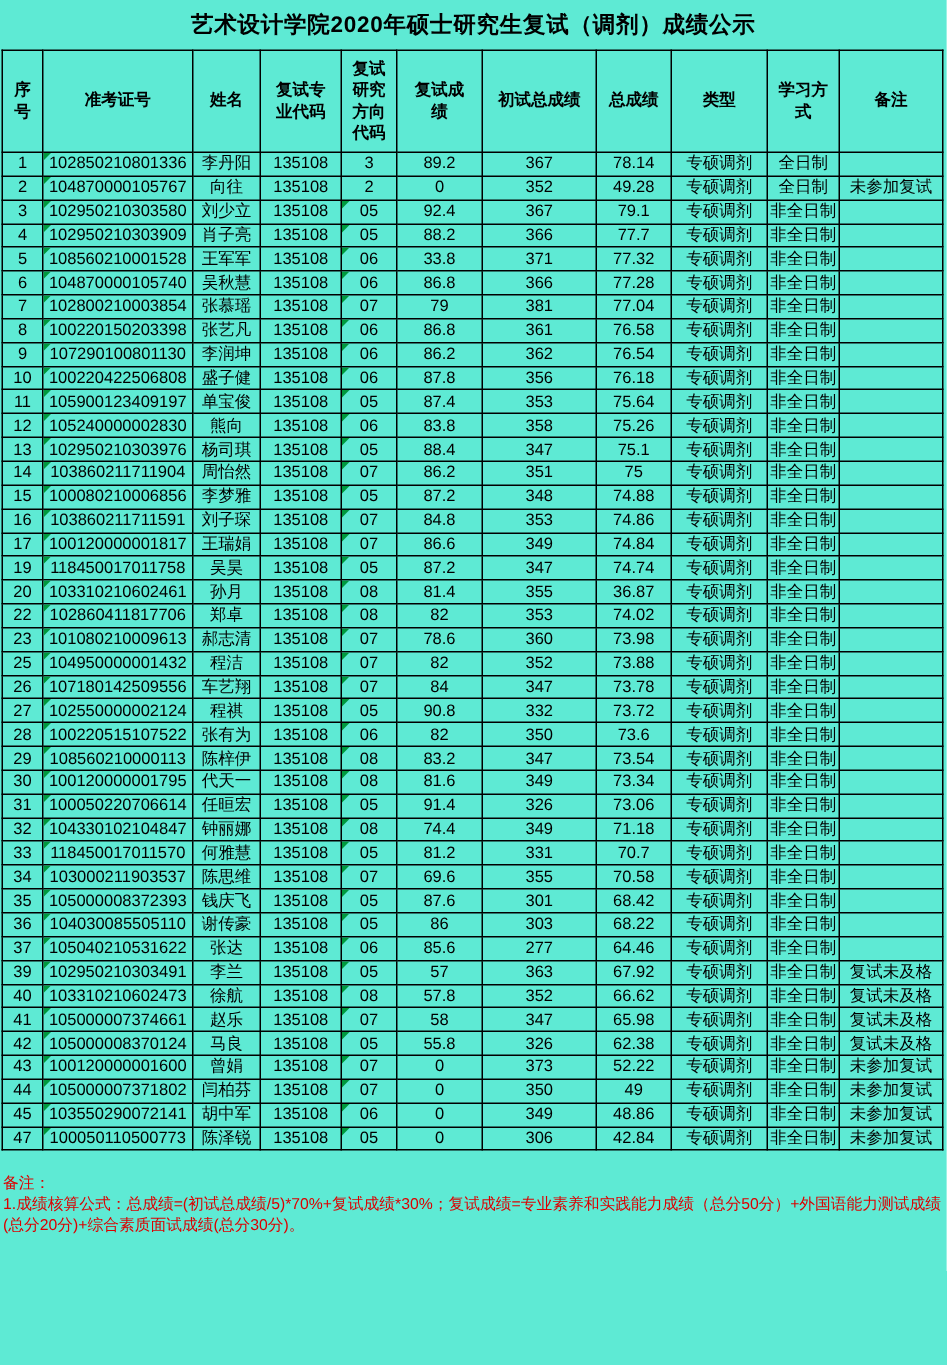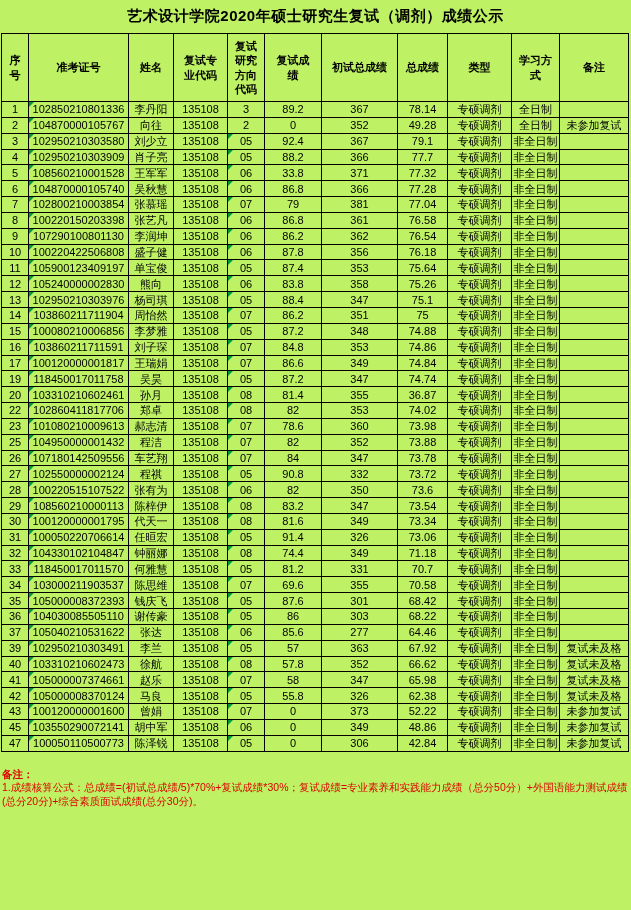--- a/index.html
+++ b/index.html
@@ -8,21 +8,21 @@
     --tri-green:#009a3e;
   }
   *{box-sizing:border-box;margin:0;padding:0;}
   html,body{background:#ffffff;}
   body{
     width:631px;height:910px;
     font-family:"Liberation Sans", sans-serif;
     color:#000;
     overflow:hidden;
   }
-  .page{width:631px;height:910px;background:#bef264;position:relative;}
+  .page{width:631px;height:910px;background:#5eead4;position:relative;}
   .title{
     font-size:15px;font-weight:bold;text-align:center;
     padding:7px 0 7px 0;letter-spacing:0.5px;
   }
   table.score-table{
     border-collapse:collapse;table-layout:fixed;
     width:627px;margin-left:1px;
   }
   table.score-table th, table.score-table td{
     border:1px solid var(--border);
@@ -47,21 +47,21 @@
   }
   .col-xh{width:27px;} .col-zkzh{width:100px;} .col-xm{width:45px;}
   .col-fszydm{width:54px;} .col-fsyjfxdm{width:37px;} .col-fscj{width:57px;}
   .col-cszcj{width:76px;} .col-zcj{width:50px;} .col-lx{width:64px;}
   .col-xxfs{width:48px;} .col-bz{width:69px;}
   .notes{
     margin:16px 0 0 2px;width:626px;
     color:var(--note-red);
     font-size:10.5px;line-height:1.32;
   }
-  .notes .notes-label{font-weight:bold;}
+  .notes .notes-label{font-weight:normal;}
 </style>
 </head>
 <body>
 
 <div class="page">
   <div class="title">艺术设计学院2020年硕士研究生复试（调剂）成绩公示</div>
 
   <table class="score-table">
     <colgroup>
       <col class="col-xh">
@@ -600,20 +600,33 @@
           <td>135108</td>
           <td class="tri">07</td>
           <td>0</td>
           <td>373</td>
           <td>52.22</td>
           <td>专硕调剂</td>
           <td>非全日制</td>
           <td>未参加复试</td>
         </tr>
         <tr>
+          <td>44</td>
+          <td class="tri">105000007371802</td>
+          <td>闫柏芬</td>
+          <td>135108</td>
+          <td class="tri">07</td>
+          <td>0</td>
+          <td>350</td>
+          <td>49</td>
+          <td>专硕调剂</td>
+          <td>非全日制</td>
+          <td>未参加复试</td>
+        </tr>
+        <tr>
           <td>45</td>
           <td class="tri">103550290072141</td>
           <td>胡中军</td>
           <td>135108</td>
           <td class="tri">06</td>
           <td>0</td>
           <td>349</td>
           <td>48.86</td>
           <td>专硕调剂</td>
           <td>非全日制</td>

